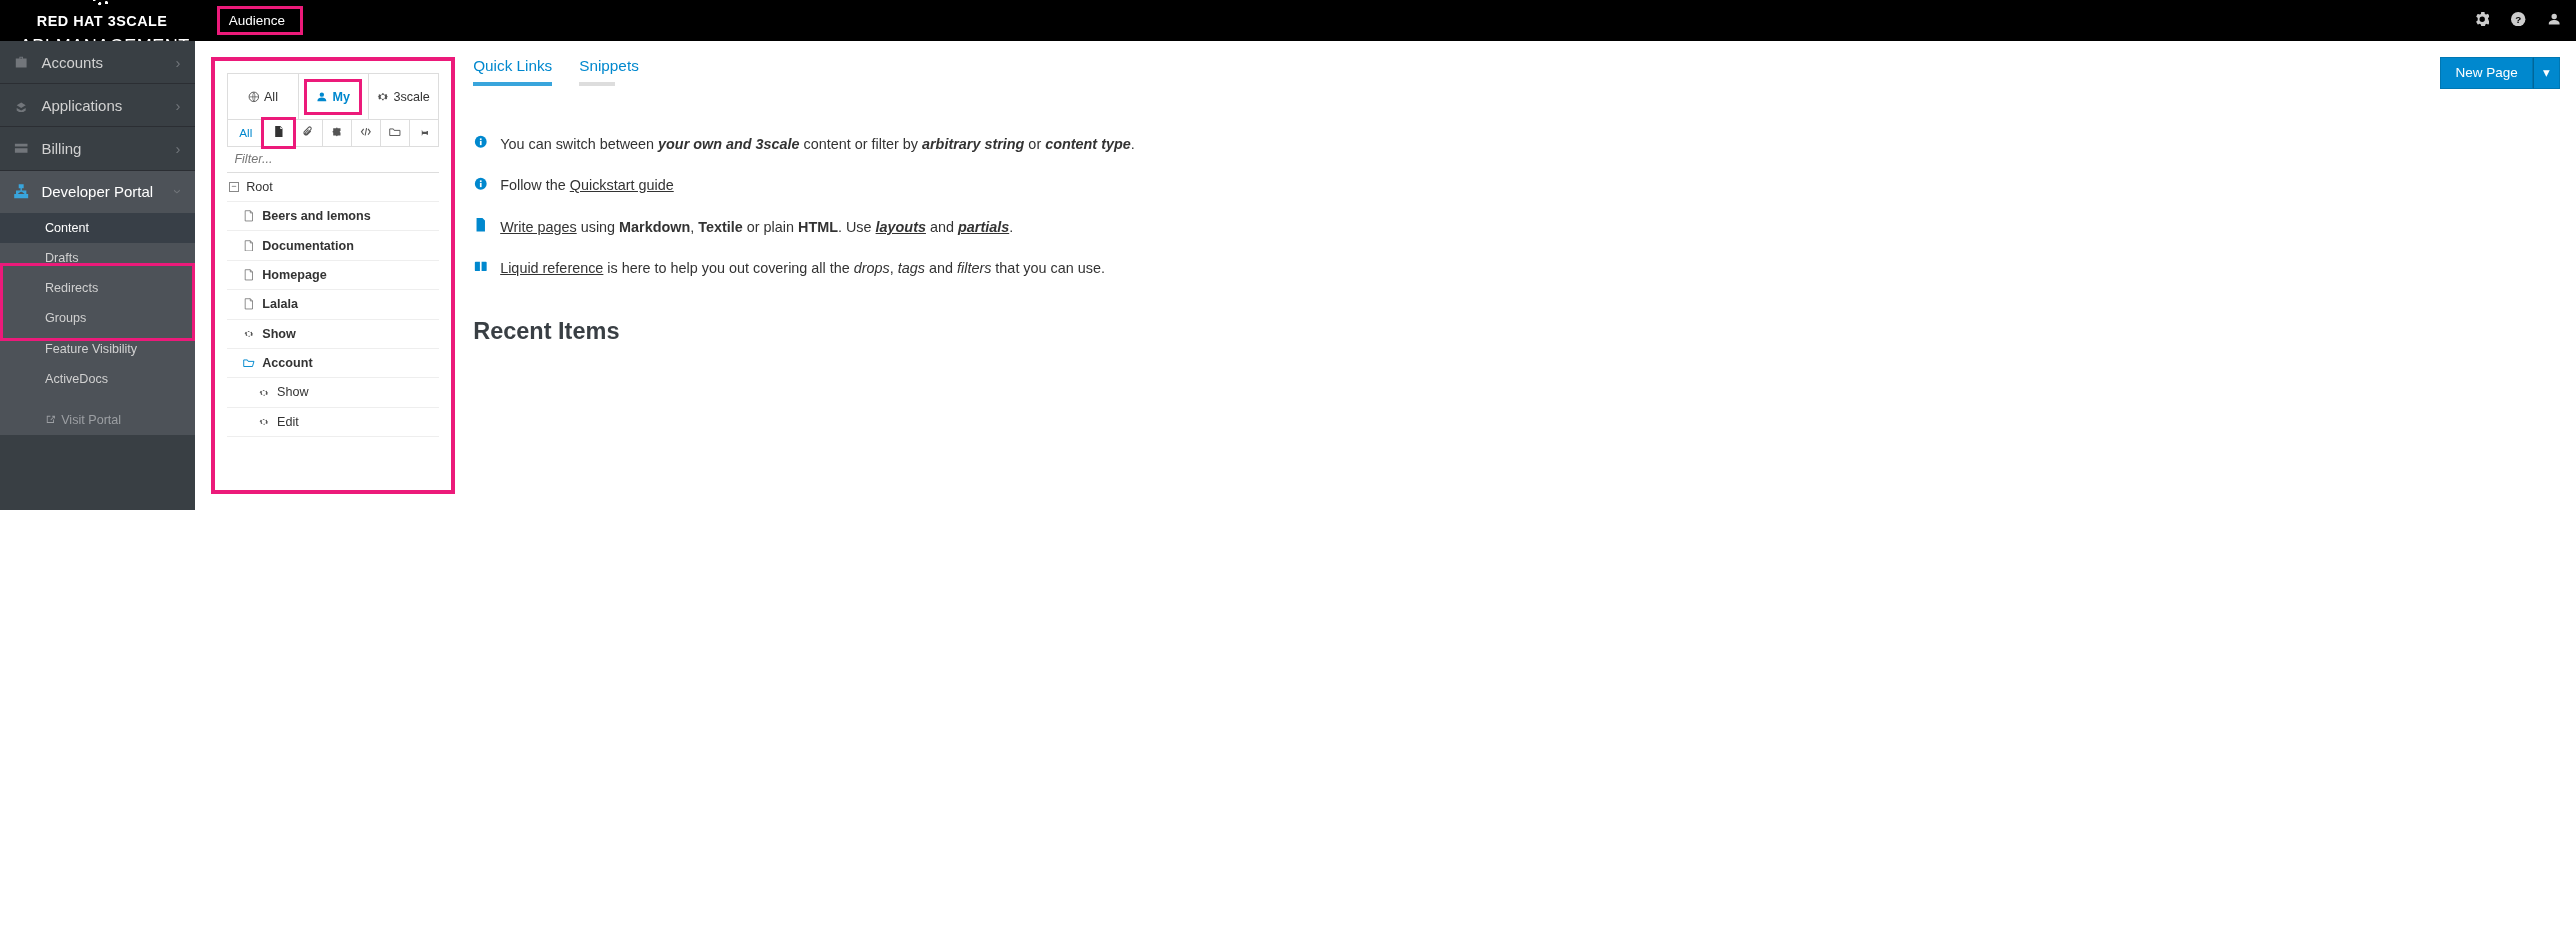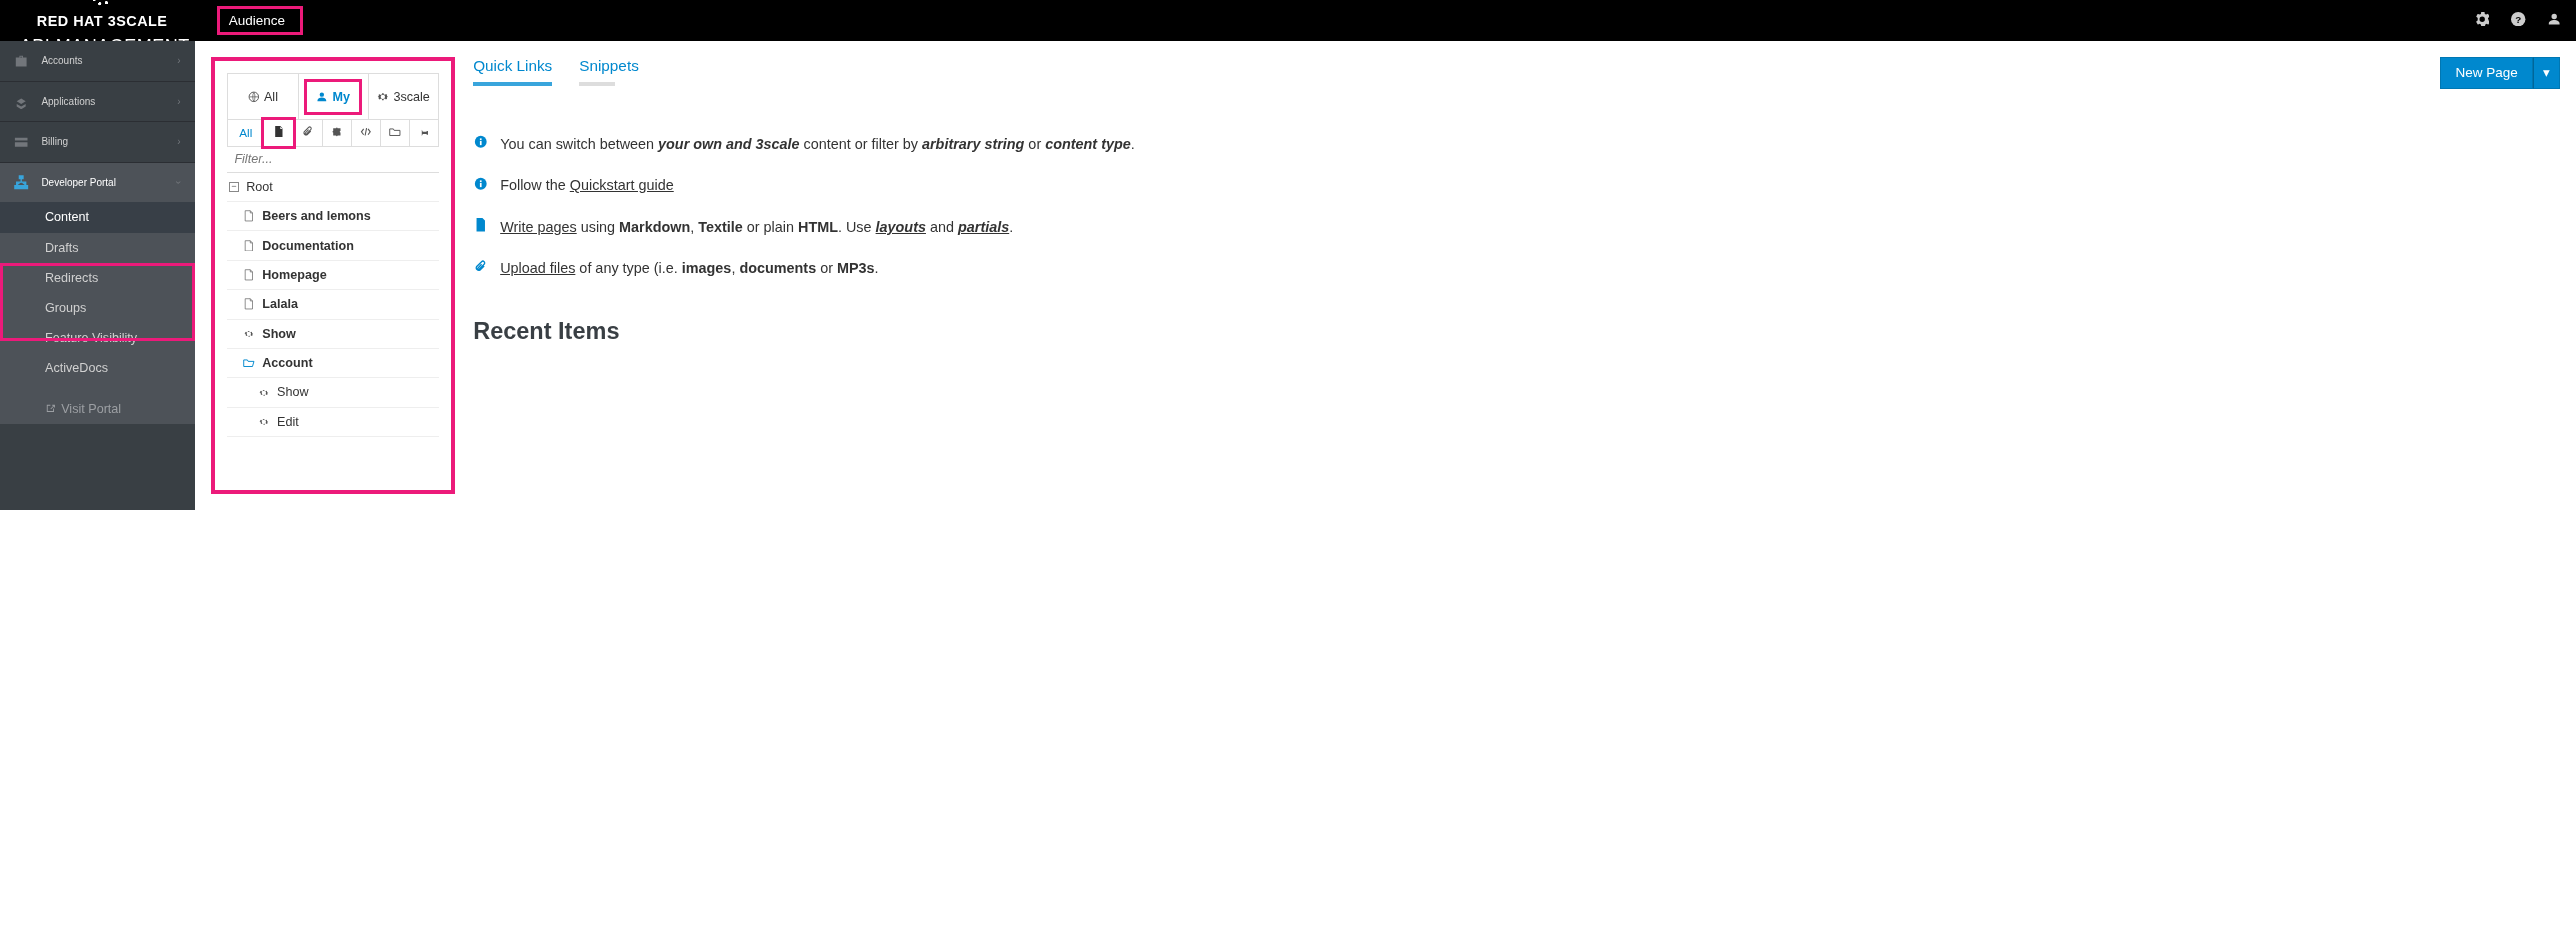--- a/index.html
+++ b/index.html
@@ -21,21 +21,21 @@
 }
 .brand-text { font-weight: 700; letter-spacing: 0.5px; font-size: 14.4px; }
 .brand-sub { font-weight: 300; font-size: 18px; margin-left: 5.4px; letter-spacing: 0.5px; }
 .topbar-dropdown { margin-left: 27px; border: 3.6px solid #ec1a7a; padding: 3.6px 9px; display:flex; align-items:center; gap:5.4px; font-size:13.5px; }
 .topbar-right { margin-left:auto; display:flex; gap:21.7px; align-items:center; color:#ccc; }
 .topbar-right svg { width:14.4px; height:14.4px; fill:#ccc; }
 
 
 .layout { display:flex; }
 .sidebar { width: 195px; background:#393f44; color:#d1d1d1; min-height: 469px; position:relative; }
-.sidebar-item { display:flex; align-items:center; padding: 12.6px 14.4px; border-top:0.9px solid #2b2e33; cursor:pointer; font-size:10px; }
+.sidebar-item { display:flex; align-items:center; padding: 12.6px 14.4px; border-top:0.9px solid #2b2e33; cursor:pointer; font-size:15px; }
 .sidebar-item:first-child { border-top:none; }
 .sidebar-item svg.icon { width:14.4px; height:14.4px; fill:#72767b; margin-right:12.6px; }
 .sidebar-item .chev { margin-left:auto; color:#72767b; }
 .sidebar-sub { background:#4d5258; }
 .sidebar-sub .sub-link { padding: 8.1px 14.4px 8.1px 45px; font-size:12.6px; cursor:pointer; color:#d1d1d1; }
 .sidebar-sub .sub-link.active { background:#383f47; color:#fff; }
 .sidebar-sub .sub-link.visit { margin-top:10.8px; color:#9c9fa3; }
 .sidebar-sub .sub-link.visit svg { width:10.8px; height:10.8px; fill:#9c9fa3; margin-right:5.4px; vertical-align:-0.9px; }
 .sidebar-item.expanded { background:#4d5258; color:#fff; }
 .sidebar-item.expanded svg.icon { fill:#39a5dc; }
@@ -305,23 +305,23 @@
           <span><span>Follow the </span><a href="#">Quickstart guide</a></span>
         </div>
         <div class="tip">
           <span class="tip-icon"><svg viewBox="0 0 14 16">
                 <path d="M2 0h7l3 3v13H2V0z"></path>
               </svg></span>
           <span><a href="#">Write pages</a><span> using </span><strong>Markdown</strong><span>, </span><strong>Textile</strong><span> or plain </span><strong>HTML</strong><span>. Use </span><strong><em><a href="#">layouts</a></em></strong><span> and </span><strong><em><a href="#">partials</a></em></strong><span>.</span></span>
         </div>
         <div class="tip">
           <span class="tip-icon"><svg viewBox="0 0 16 16">
-                <path fill="none" stroke="#0088ce" stroke-width="1.6" d="M12 7l-5 5a3 3 0 01-4-4l6-6a2 2 0 013 3l-6 6a1 1 0 01-1.4-1.4L9 5"></path>
+                <path d="M2 2h5v11H2a1 1 0 01-1-1V3a1 1 0 011-1zm7 0h5a1 1 0 011 1v9a1 1 0 01-1 1H9V2z"></path>
               </svg></span>
-          <span><a href="#">Upload files</a><span> of any type (i.e. </span><strong>images</strong><span>, </span><strong>documents</strong><span> or </span><strong>MP3s</strong><span>.</span></span>
+          <span><a href="#">Liquid reference</a><span> is here to help you out covering all the </span><em>drops</em><span>, </span><em>tags</em><span> and </span><em>filters</em><span> that you can use.</span></span>
         </div>
       </div>
 
       <div class="recent-row">
         <h2 class="recent">Recent Items</h2>
       </div>
     </div>
   </div>
 </div>
 

